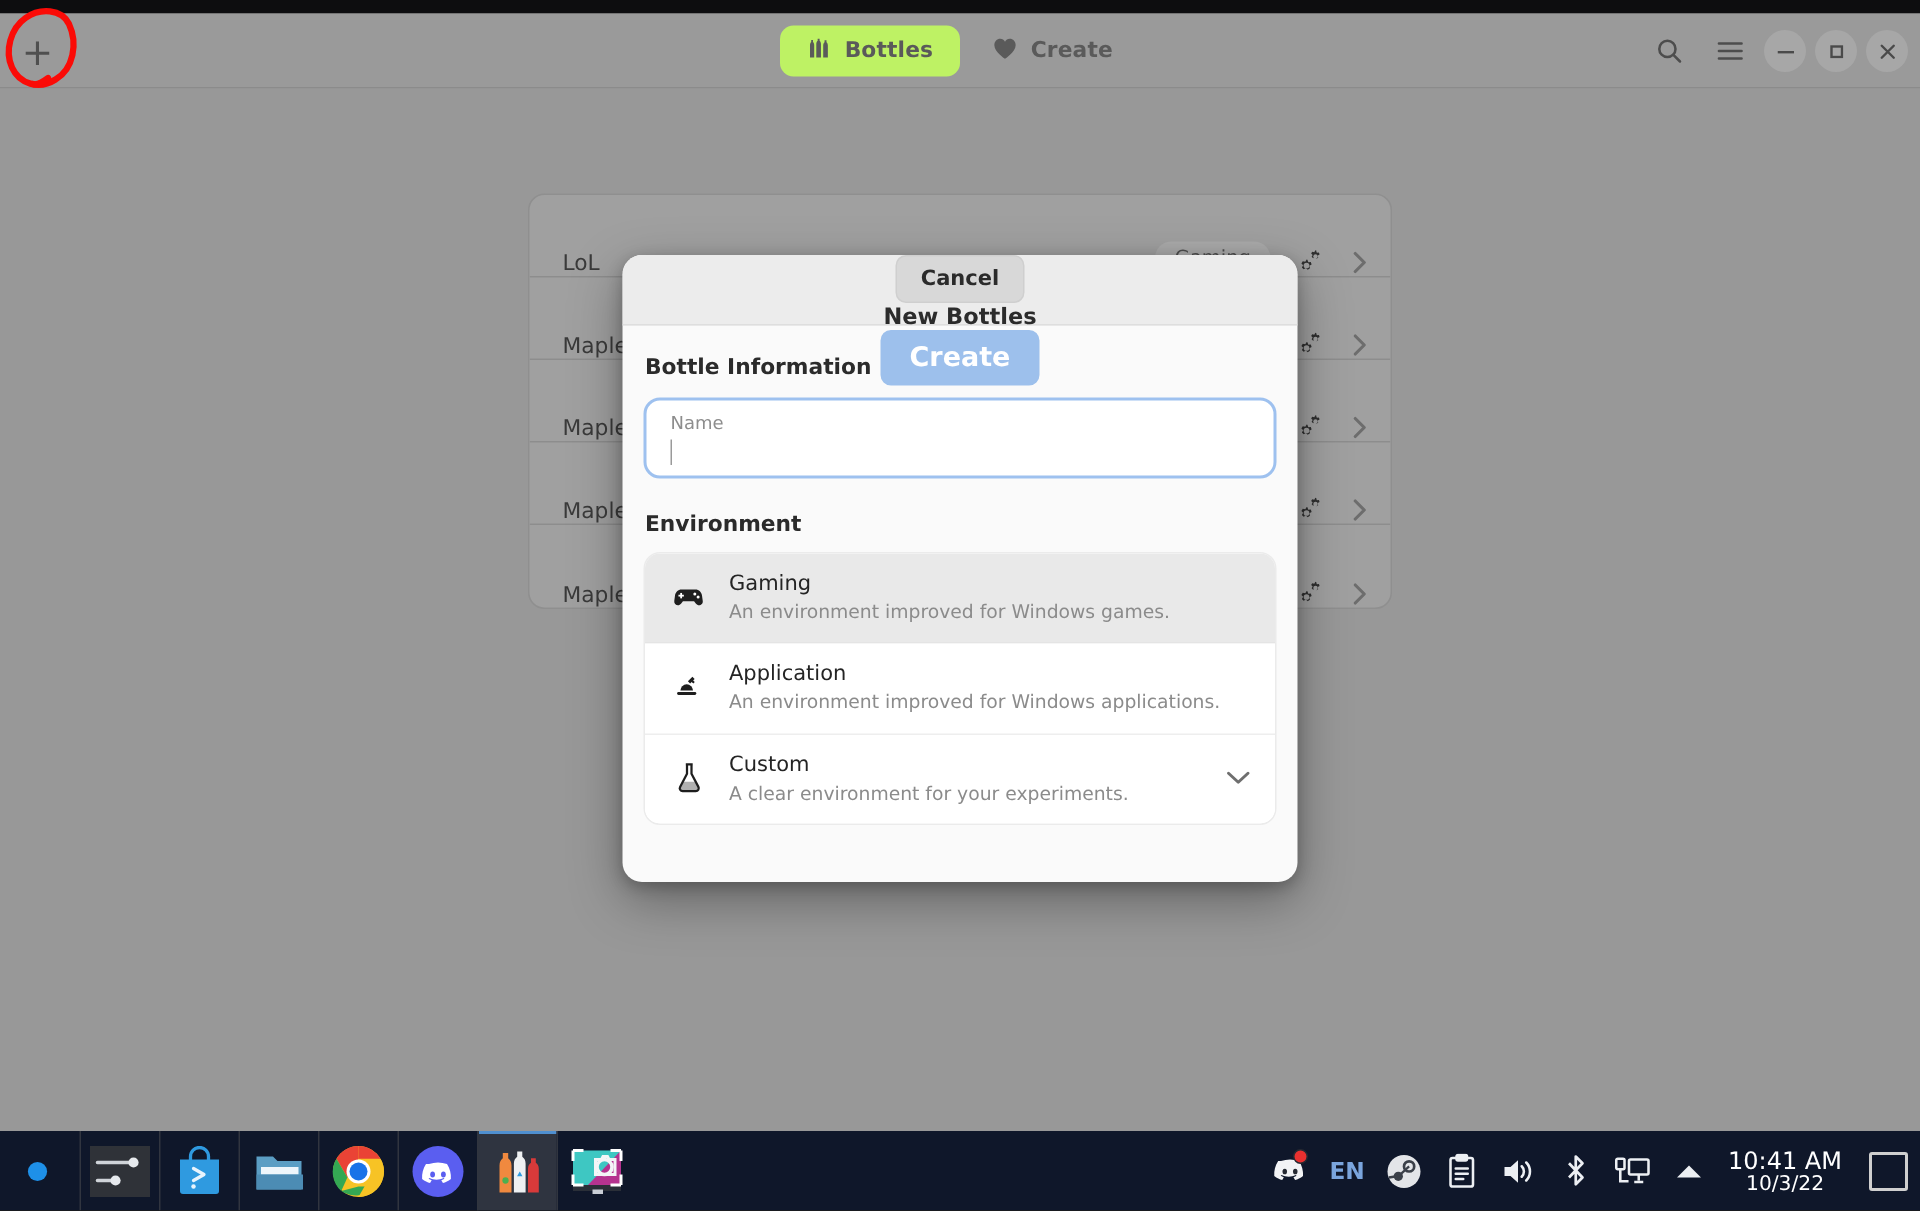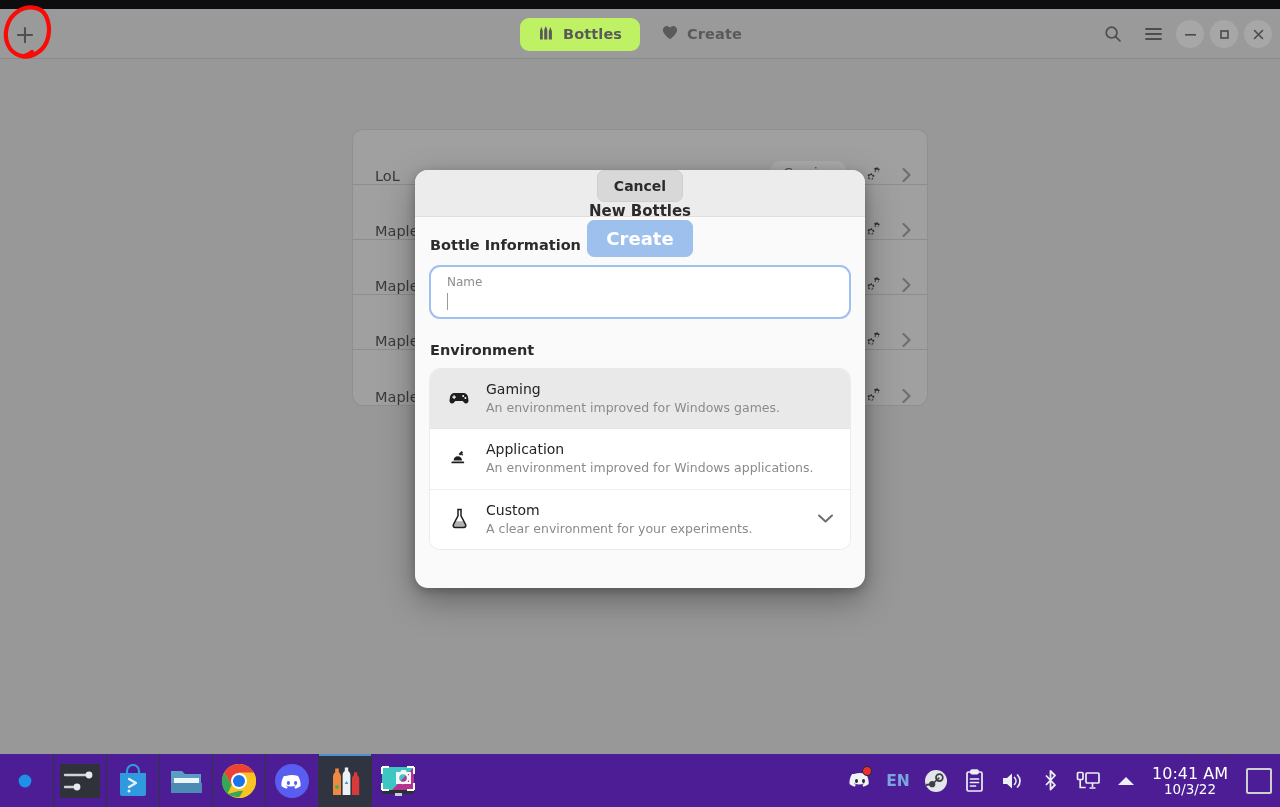--- a/index.html
+++ b/index.html
@@ -120,21 +120,21 @@
   .env-name { font-size:14px; color:#242424; line-height:1.35; }
   .env-desc { font-size:12.5px; color:#8b8b8b; line-height:1.4; }
   .env-chev { color:#6f6f6f; display:flex; align-items:center; }
 
   
   .annot { position:absolute; left:2px; top:3px; pointer-events:none; }
 
   
   .taskbar {
     position:absolute; left:0; bottom:0; width:1280px; height:53px;
-    background:#4c1d95; display:flex; align-items:center;
+    background:#0f172a; display:flex; align-items:center;
   }
   .tb-left { display:flex; align-items:center; height:53px; }
   .tb-item {
     width:53px; height:53px; display:flex; align-items:center; justify-content:center;
     position:relative;
   }
   .tb-item.sep { border-left:1px solid #31353f; }
   .tb-item.active { background:#2f3440; box-shadow:inset 0 2px 0 #4f8fd0; }
   .tb-spacer { flex:1; }
   .tb-right { display:flex; align-items:center; height:53px; padding-right:8px; gap:2px; }

